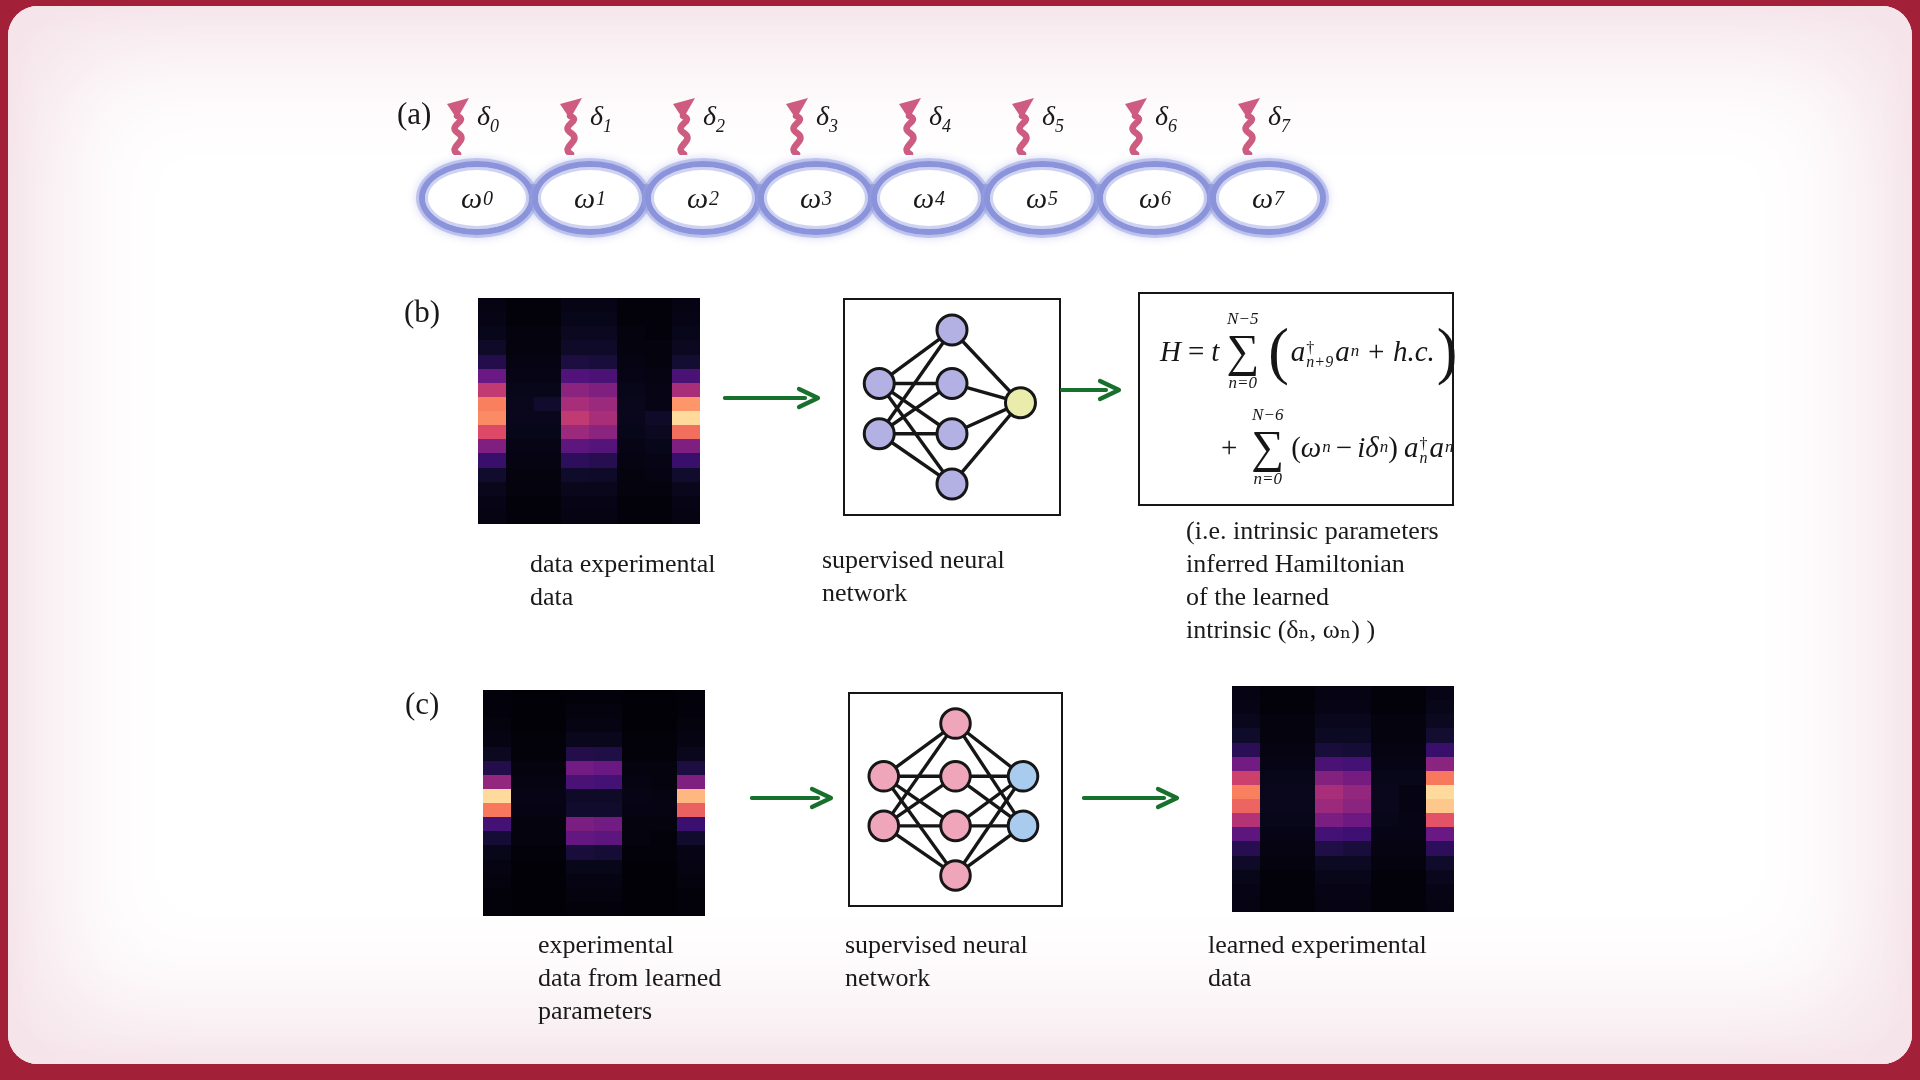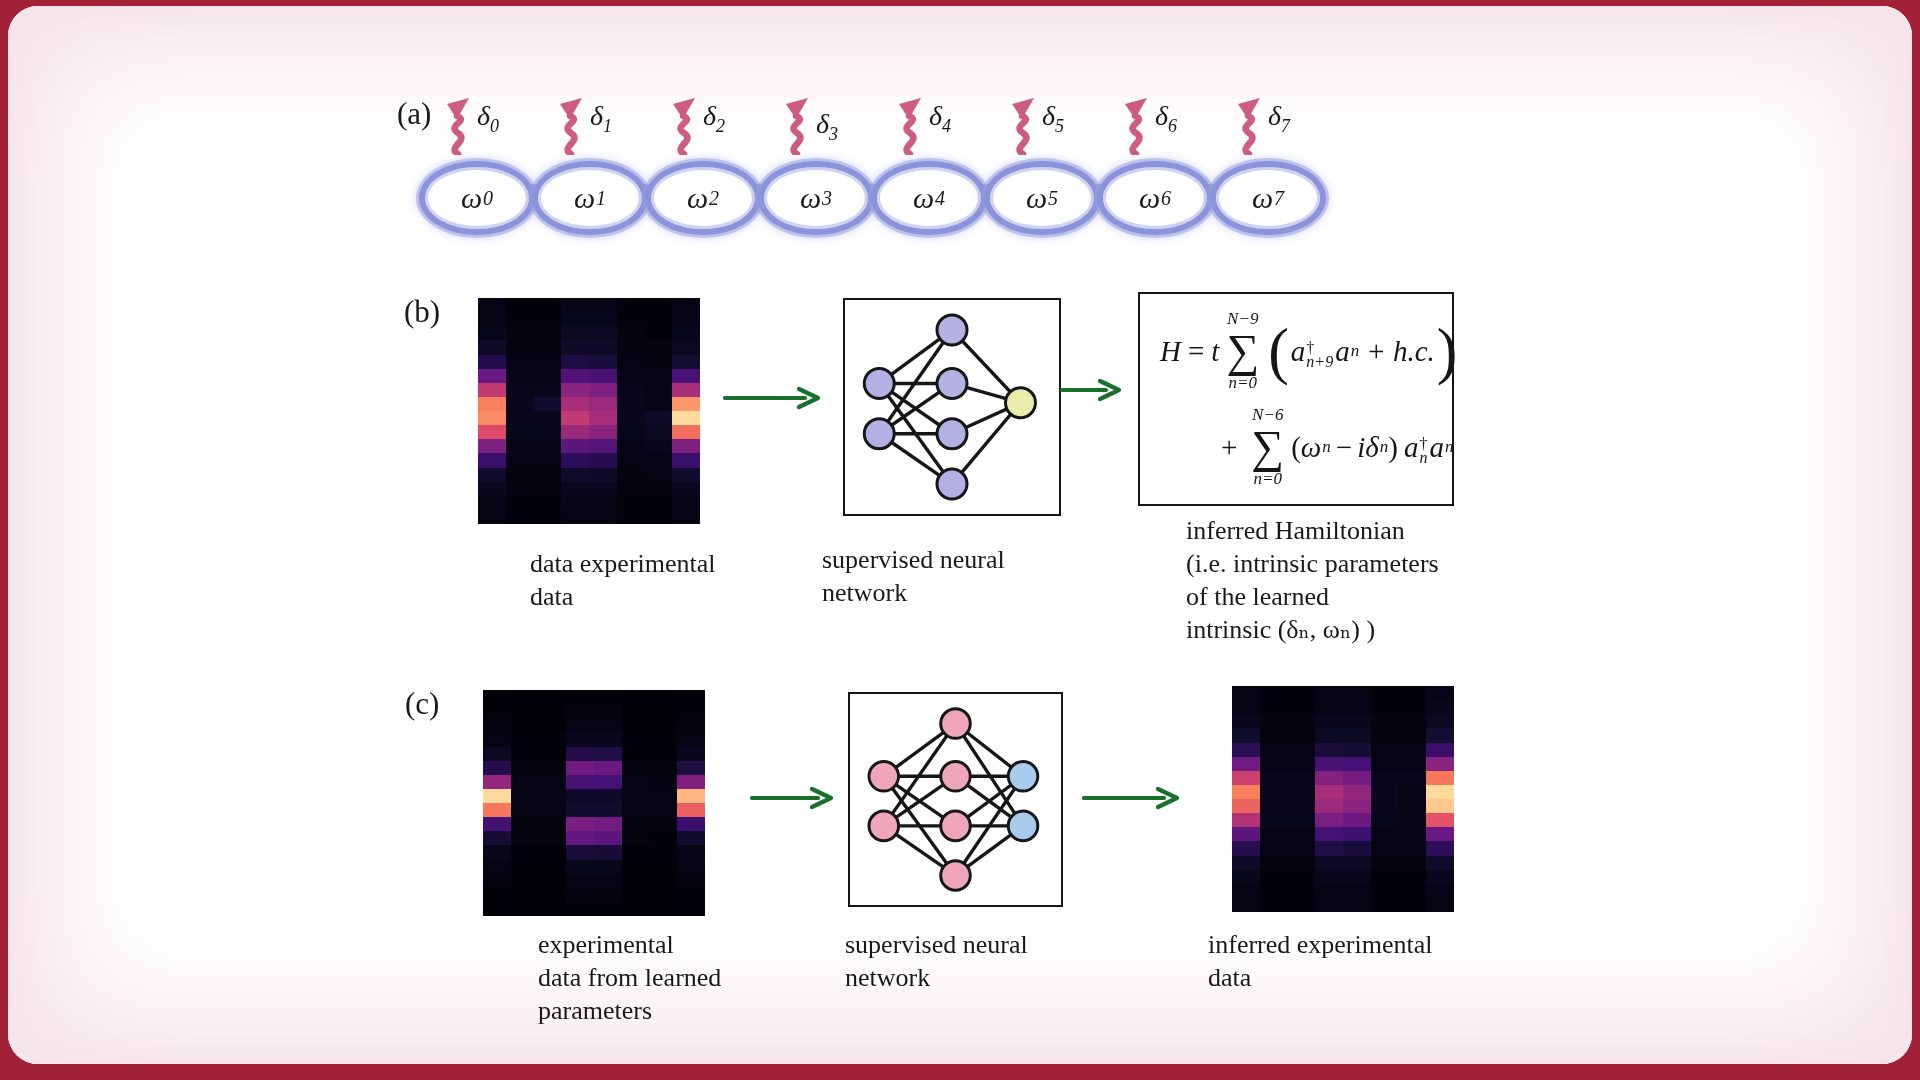--- a/index.html
+++ b/index.html
@@ -77,21 +77,21 @@
       </svg>
       <div class="dlbl" style="left: 703px; top: 100px;"><span class="dl">δ</span><span class="dls">2</span></div>
       <div class="ell" style="left: 645px; top: 161px;">
         <span class="wl">ω</span>
         <span class="wls">2</span>
       </div>
       <svg viewBox="0 0 30 58" class="squig" style="left: 783px; top: 97px; width: 30px; height: 58px;">
         <path d="M14 57 C2 50 26 44 14 36 C2 28 26 24 13 19" fill="none" stroke="#cd5c80" stroke-width="6.5" stroke-linecap="round"></path>
         <polygon points="25,1 3,7 13,22" fill="#cd5c80"></polygon>
       </svg>
-      <div class="dlbl" style="left: 816px; top: 100px; margin-top: 8px;"><span class="dl">δ</span><span class="dls">3</span></div>
+      <div class="dlbl" style="left: 816px; top: 100px;"><span class="dl">δ</span><span class="dls">3</span></div>
       <div class="ell" style="left: 758px; top: 161px;">
         <span class="wl">ω</span>
         <span class="wls">3</span>
       </div>
       <svg viewBox="0 0 30 58" class="squig" style="left: 896px; top: 97px; width: 30px; height: 58px;">
         <path d="M14 57 C2 50 26 44 14 36 C2 28 26 24 13 19" fill="none" stroke="#cd5c80" stroke-width="6.5" stroke-linecap="round"></path>
         <polygon points="25,1 3,7 13,22" fill="#cd5c80"></polygon>
       </svg>
       <div class="dlbl" style="left: 929px; top: 100px;"><span class="dl">δ</span><span class="dls">4</span></div>
       <div class="ell" style="left: 871px; top: 161px;">
@@ -293,21 +293,21 @@
     <line x1="2" y1="13" x2="46" y2="13"></line>
       <polyline points="40,4 59,13 40,22"></polyline>
   </svg>
 
   <div class="eqbox">
     <div class="eql l1">
       <span class="v">H</span>
       <span class="mx">=</span>
       <span class="v">t</span>
       <span class="sum">
-        <span class="lim">N−9</span>
+        <span class="lim">N−5</span>
         <span class="sym">∑</span>
         <span class="lim">n=0</span>
       </span>
       <span class="bigp">(</span>
       <span class="v">a</span>
       <span class="ss">
           <span class="ssup">†</span>
           <span>n+9</span>
         </span>
       <span class="v">a</span>
@@ -342,22 +342,22 @@
 
   <div class="cap" style="left:530px;top:547px;">
     <div>data experimental</div>
     <div>data</div>
   </div>
   <div class="cap" style="left:822px;top:543px;">
     <div>supervised neural</div>
     <div>network</div>
   </div>
   <div class="cap" style="left:1186px;top:514px;">
+    <div>(i.e. intrinsic parameters</div>
     <div>inferred Hamiltonian</div>
-    <div>(i.e. intrinsic parameters</div>
     <div>of the learned</div>
     <div>intrinsic (δₙ, ωₙ) )</div>
   </div>
 
   <div class="label" style="left:405px;top:686px;">(c)</div>
 
   <div class="heatmap" style="left: 483px; top: 690px; width: 222px; height: 226px; grid-template-columns: repeat(8, 1fr); grid-template-rows: repeat(16, 1fr);">
       <div style="background: rgb(3, 2, 11);"></div>
       <div style="background: rgb(1, 1, 7);"></div>
       <div style="background: rgb(1, 1, 7);"></div>
@@ -661,16 +661,16 @@
   <div class="cap" style="left:538px;top:928px;">
     <div>experimental</div>
     <div>data from learned</div>
     <div>parameters</div>
   </div>
   <div class="cap" style="left:845px;top:928px;">
     <div>supervised neural</div>
     <div>network</div>
   </div>
   <div class="cap" style="left:1208px;top:928px;">
-    <div>inferred experimental</div>
+    <div>learned experimental</div>
     <div>data</div>
   </div>
 </div>
 
 </body></html>

